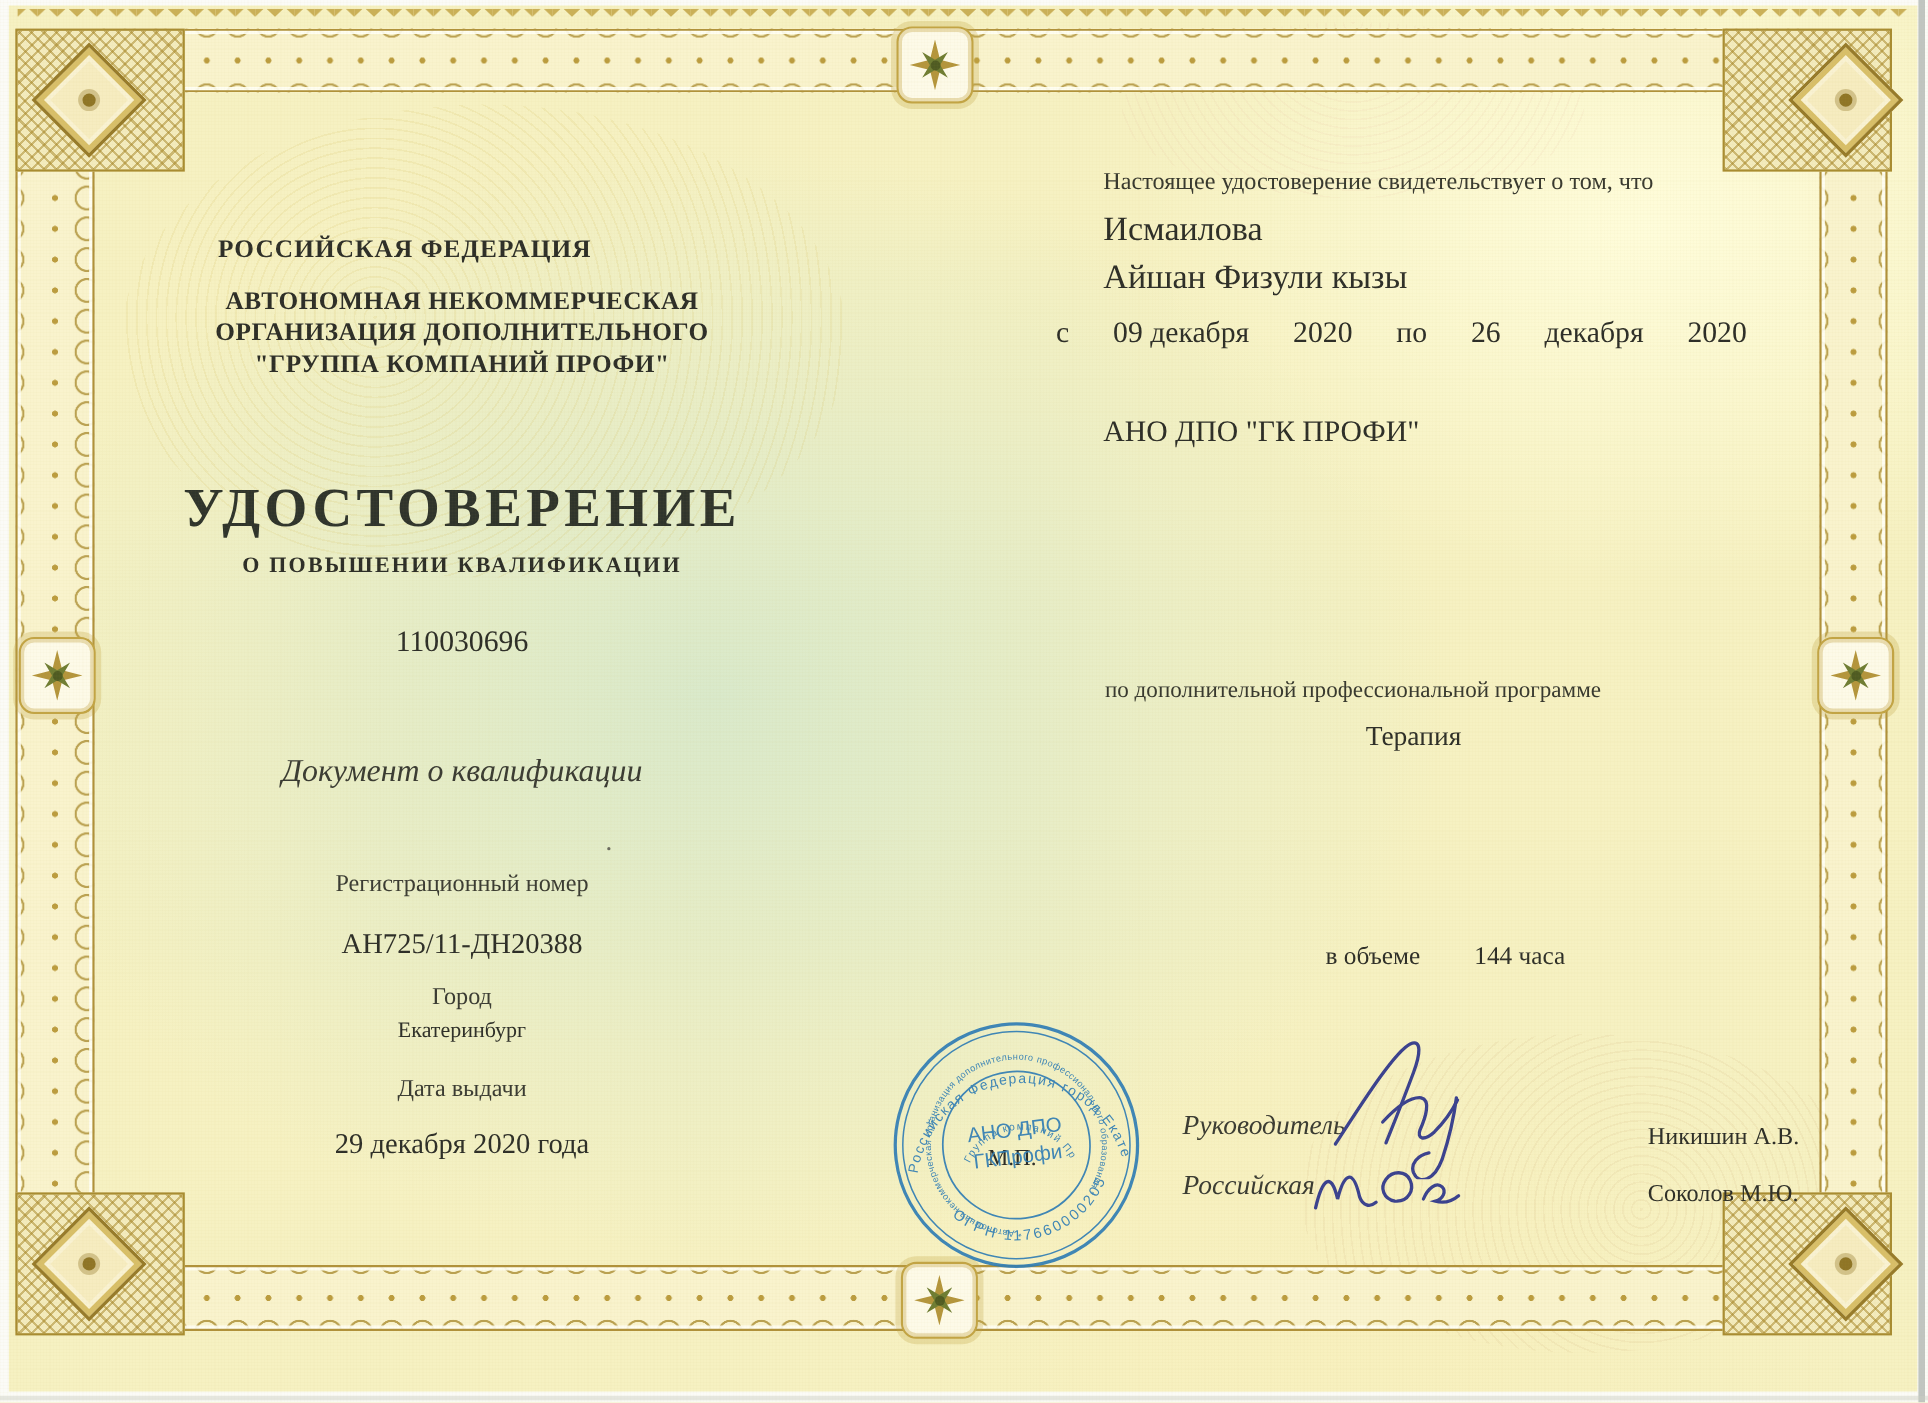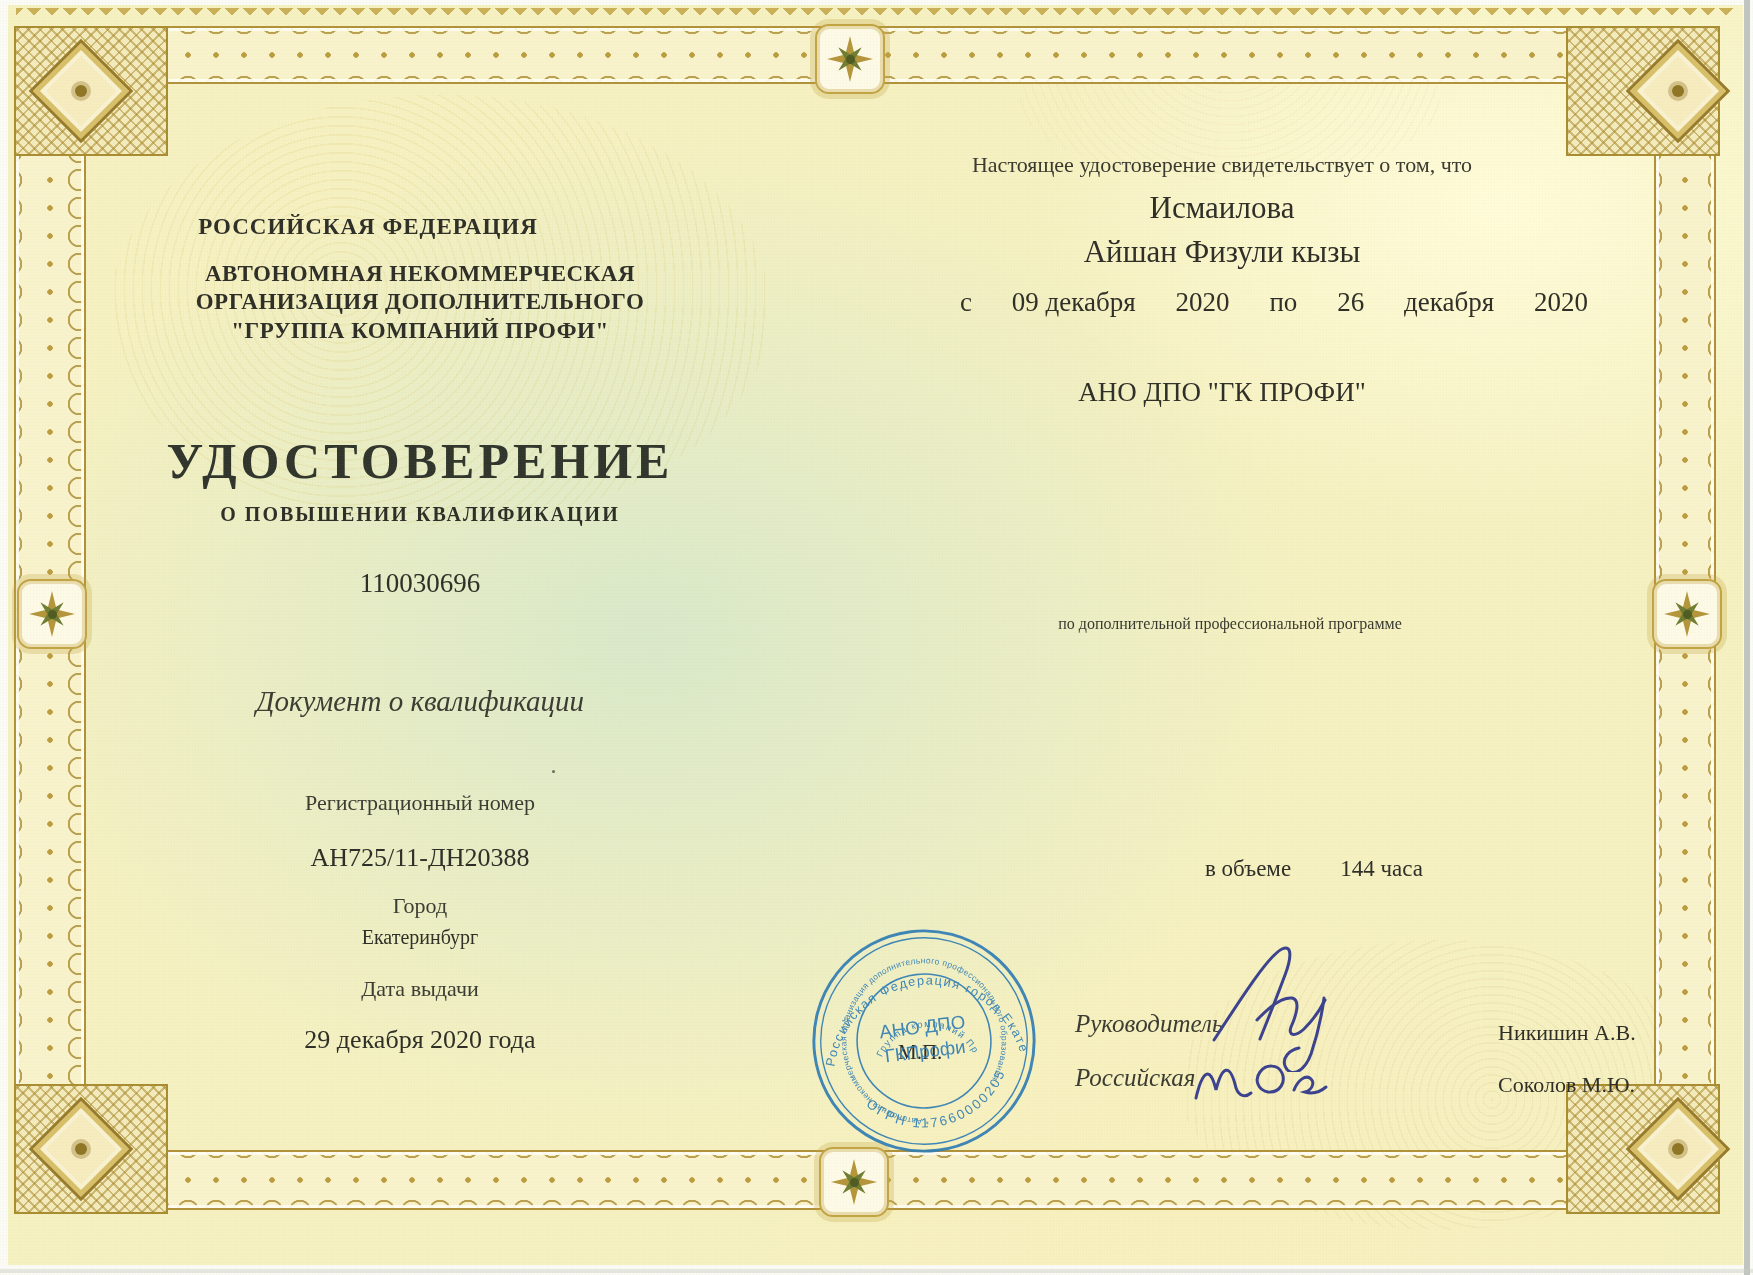--- a/index.html
+++ b/index.html
@@ -57,40 +57,40 @@
   .cmed .dot{position:absolute;left:50%;top:50%;width:12px;height:12px;margin:-6px 0 0 -6px;border-radius:50%;
     background:#8f7526;box-shadow:0 0 0 4px rgba(143,117,38,.35);}
   .emed{position:absolute;width:66px;height:66px;border-radius:14px;background:#fdfae8;
     border:2px solid #c2a445;box-shadow:0 0 0 5px rgba(194,164,69,.28), inset 0 0 0 3px rgba(194,164,69,.35);}
   .star8{position:absolute;inset:10px;background:#b4953c;
     clip-path:polygon(50% 0%,60% 40%,100% 50%,60% 60%,50% 100%,40% 60%,0% 50%,40% 40%);}
   .star8.s2{transform:rotate(45deg) scale(.72);background:#6f7d33;}
   .emed .dot{position:absolute;left:50%;top:50%;width:9px;height:9px;margin:-4.5px 0 0 -4.5px;border-radius:50%;background:#4f5b22;}
   
   .lc{position:absolute;left:130px;width:580px;text-align:center;line-height:1.18;}
-  .rc{position:absolute;left:902px;width:640px;text-align:center;line-height:1.18;}
+  .rc{position:absolute;left:1003px;width:640px;line-height:1.18;}
   .country{top:213px;font-size:23px;font-weight:bold;letter-spacing:1px;transform:translateX(-52px);}
   .org{top:260px;font-size:23px;font-weight:bold;letter-spacing:.5px;line-height:1.23;}
   .doc-title{top:432px;font-size:50px;font-weight:bold;letter-spacing:4px;color:#2f342c;}
   .doc-subtitle{top:503px;font-size:20px;font-weight:bold;letter-spacing:2px;}
   .doc-number{top:568px;font-size:27px;}
   .doc-kind{top:684px;font-size:29px;font-style:italic;color:#3a3b33;}
   .reg-label{top:790px;font-size:22px;color:#3a3b33;}
   .reg-number{top:843px;font-size:26px;}
   .city-label{top:893px;font-size:22px;color:#3a3b33;}
   .city{top:926px;font-size:20px;}
   .issue-label{top:976px;font-size:22px;color:#3a3b33;}
   .issue-date{top:1025px;font-size:26px;}
   .intro{top:152px;font-size:22px;color:#37382f;}
   .surname{top:190px;font-size:31px;}
   .fullname{top:234px;font-size:31px;}
   .period{position:absolute;left:960px;top:287px;width:628px;display:flex;justify-content:space-between;font-size:27px;}
   .action{top:332px;font-size:22px;color:#37382f;}
   .institution{top:377px;font-size:27px;}
-  .program-label{position:absolute;left:910px;width:640px;text-align:center;top:615px;font-size:16px;color:#37382f;}
+  .program-label{position:absolute;left:910px;width:640px;text-align:center;top:615px;font-size:21px;color:#37382f;}
   .program{position:absolute;left:985px;width:600px;text-align:center;top:656px;font-size:25px;}
   .volume{position:absolute;left:1205px;top:856px;width:218px;display:flex;justify-content:space-between;font-size:23px;}
   .sig-label{position:absolute;left:1027px;font-style:italic;font-size:25px;color:#3a3b33;padding-left:48px;}
   .head-label{top:1010px;} .sec-label{top:1064px;}
   .sig-name{position:absolute;left:1498px;font-size:22px;}
   .head-name{top:1020px;} .sec-name{top:1072px;}
   .mp{position:absolute;left:898px;top:1040px;font-size:21px;color:#2b2c27;}
   .dot-artifact{position:absolute;left:552px;top:770px;width:3px;height:3px;border-radius:50%;background:#6b6b60;}
   
   .stamp{position:absolute;left:806px;top:923px;width:236px;height:236px;transform:rotate(-7deg);opacity:.92;}
@@ -174,20 +174,21 @@
     <span>с</span>
     <span>09 декабря</span>
     <span>2020</span>
     <span>по</span>
     <span>26</span>
     <span>декабря</span>
     <span>2020</span>
   </div>
   <div class="rc institution">АНО ДПО "ГК ПРОФИ"</div>
   <div class="program-label">по дополнительной профессиональной программе</div>
+  <div class="program">Терапия</div>
   <div class="volume">
     <span>в объеме</span>
     <span>144 часа</span>
   </div>
   <div class="sig-label head-label">Руководитель</div>
   <div class="sig-label sec-label">Российская</div>
   <div class="sig-name head-name">Никишин А.В.</div>
   <div class="sig-name sec-name">Соколов М.Ю.</div>
   <div class="mp">М.П.</div>
 

